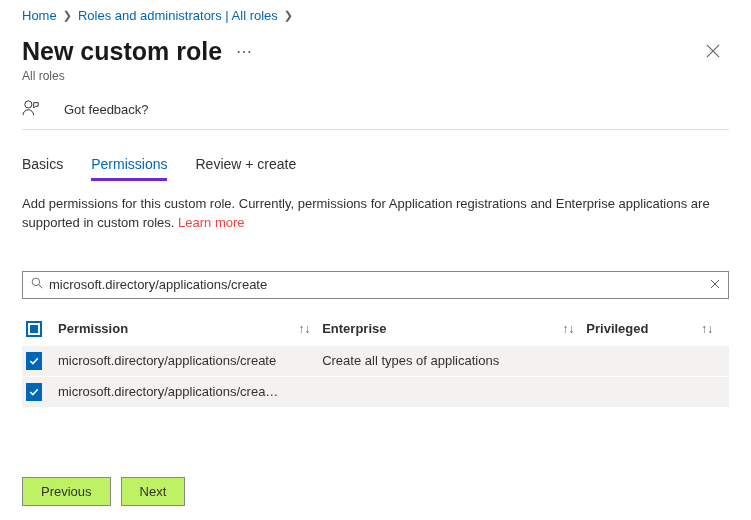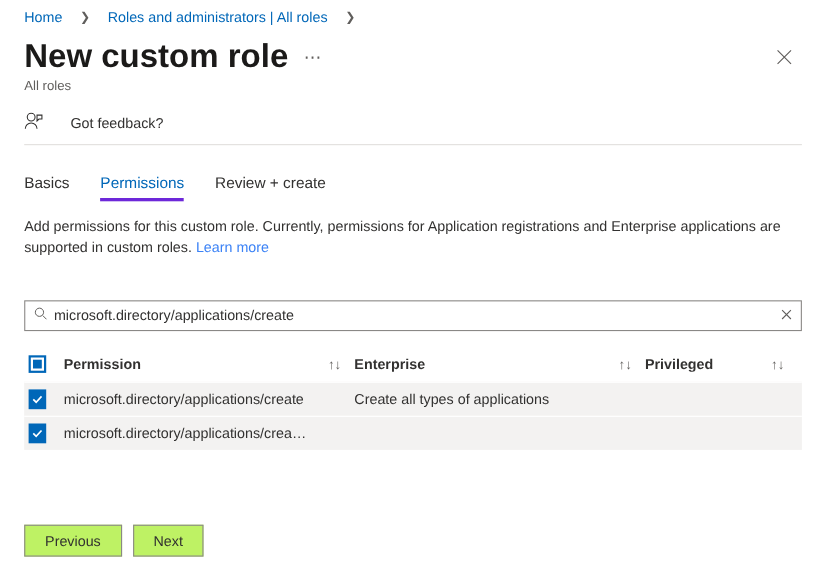--- a/index.html
+++ b/index.html
@@ -12,54 +12,54 @@
     height: 520px;
     position: relative;
     overflow: hidden;
   }
   .page {
     padding: 8px 22px 0 22px;
   }
   .breadcrumb {
     display: flex;
     align-items: center;
-    gap: 16px;
+    gap: 6px;
     font-size: 13px;
     color: #605e5c;
     margin-bottom: 12px;
   }
   .breadcrumb a { color: #0067b8; cursor: pointer; }
   .chev { color: #605e5c; font-size: 11px; }
   .title-row {
     display: flex;
     align-items: center;
     justify-content: space-between;
   }
   .title-left { display: flex; align-items: center; gap: 10px; }
-  h1 { font-size: 30px; font-weight: 600; color: #1b1a19; text-align: right; }
+  h1 { font-size: 25px; font-weight: 600; color: #1b1a19; text-align: right; }
   .dots { color: #605e5c; cursor: pointer; font-size: 16px; padding: 0 4px;}
   .close {
     width: 32px; height: 32px; display: flex; align-items: center; justify-content: center;
     cursor: pointer; color: #605e5c;
   }
   .close svg { width: 14px; height: 14px; }
   .subtitle { font-size: 12px; color: #605e5c; margin-top: 2px; margin-bottom: 17px; }
   .feedback-row {
     display: flex; align-items: center; gap: 24px;
     padding-bottom: 10px; border-bottom: 1px solid #e1dfdd;
   }
   .feedback-row .icon { color: #323130; }
   .feedback-row .label { font-size: 13px; color: #323130; cursor: pointer; }
   .tabs {
     display: flex; gap: 28px; margin-top: 26px; font-size: 14px;
   }
   .tab { padding-bottom: 6px; cursor: pointer; color: #323130; }
   .tab.active { color: #0067b8; border-bottom: 3px solid #6d28d9; font-weight: 400; }
   .desc { margin-top: 14px; font-size: 13px; color: #323130; line-height: 1.45; }
-  .desc a { color: #3b82f6; cursor: pointer; text-align: center; }
+  .desc a { color: #ef4444; cursor: pointer; text-align: center; }
   .search-wrap {
     margin-top: 38px;
     border: 1px solid #8a8886;
     display: flex; align-items: center;
     height: 28px;
     padding: 0 6px 0 8px;
     gap: 6px;
   }
   .search-wrap .mag { color: #605e5c; }
   .search-wrap input {

